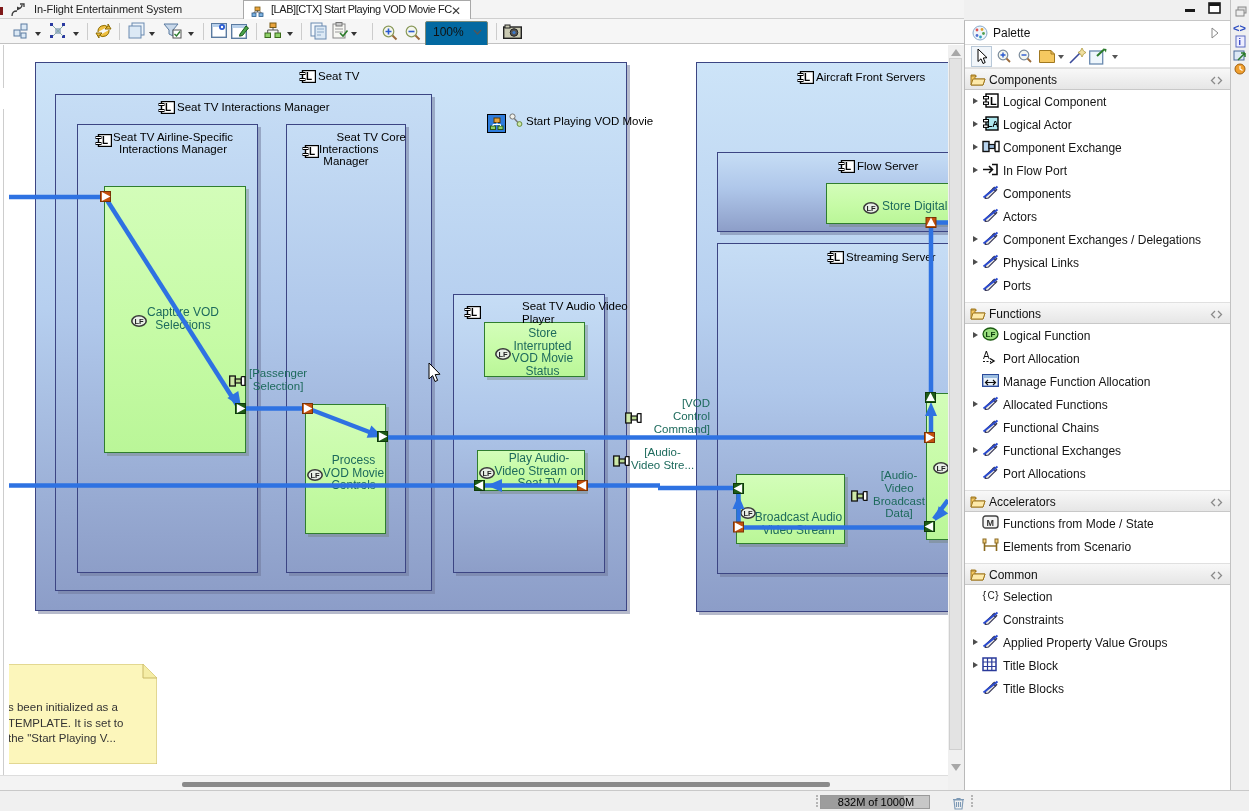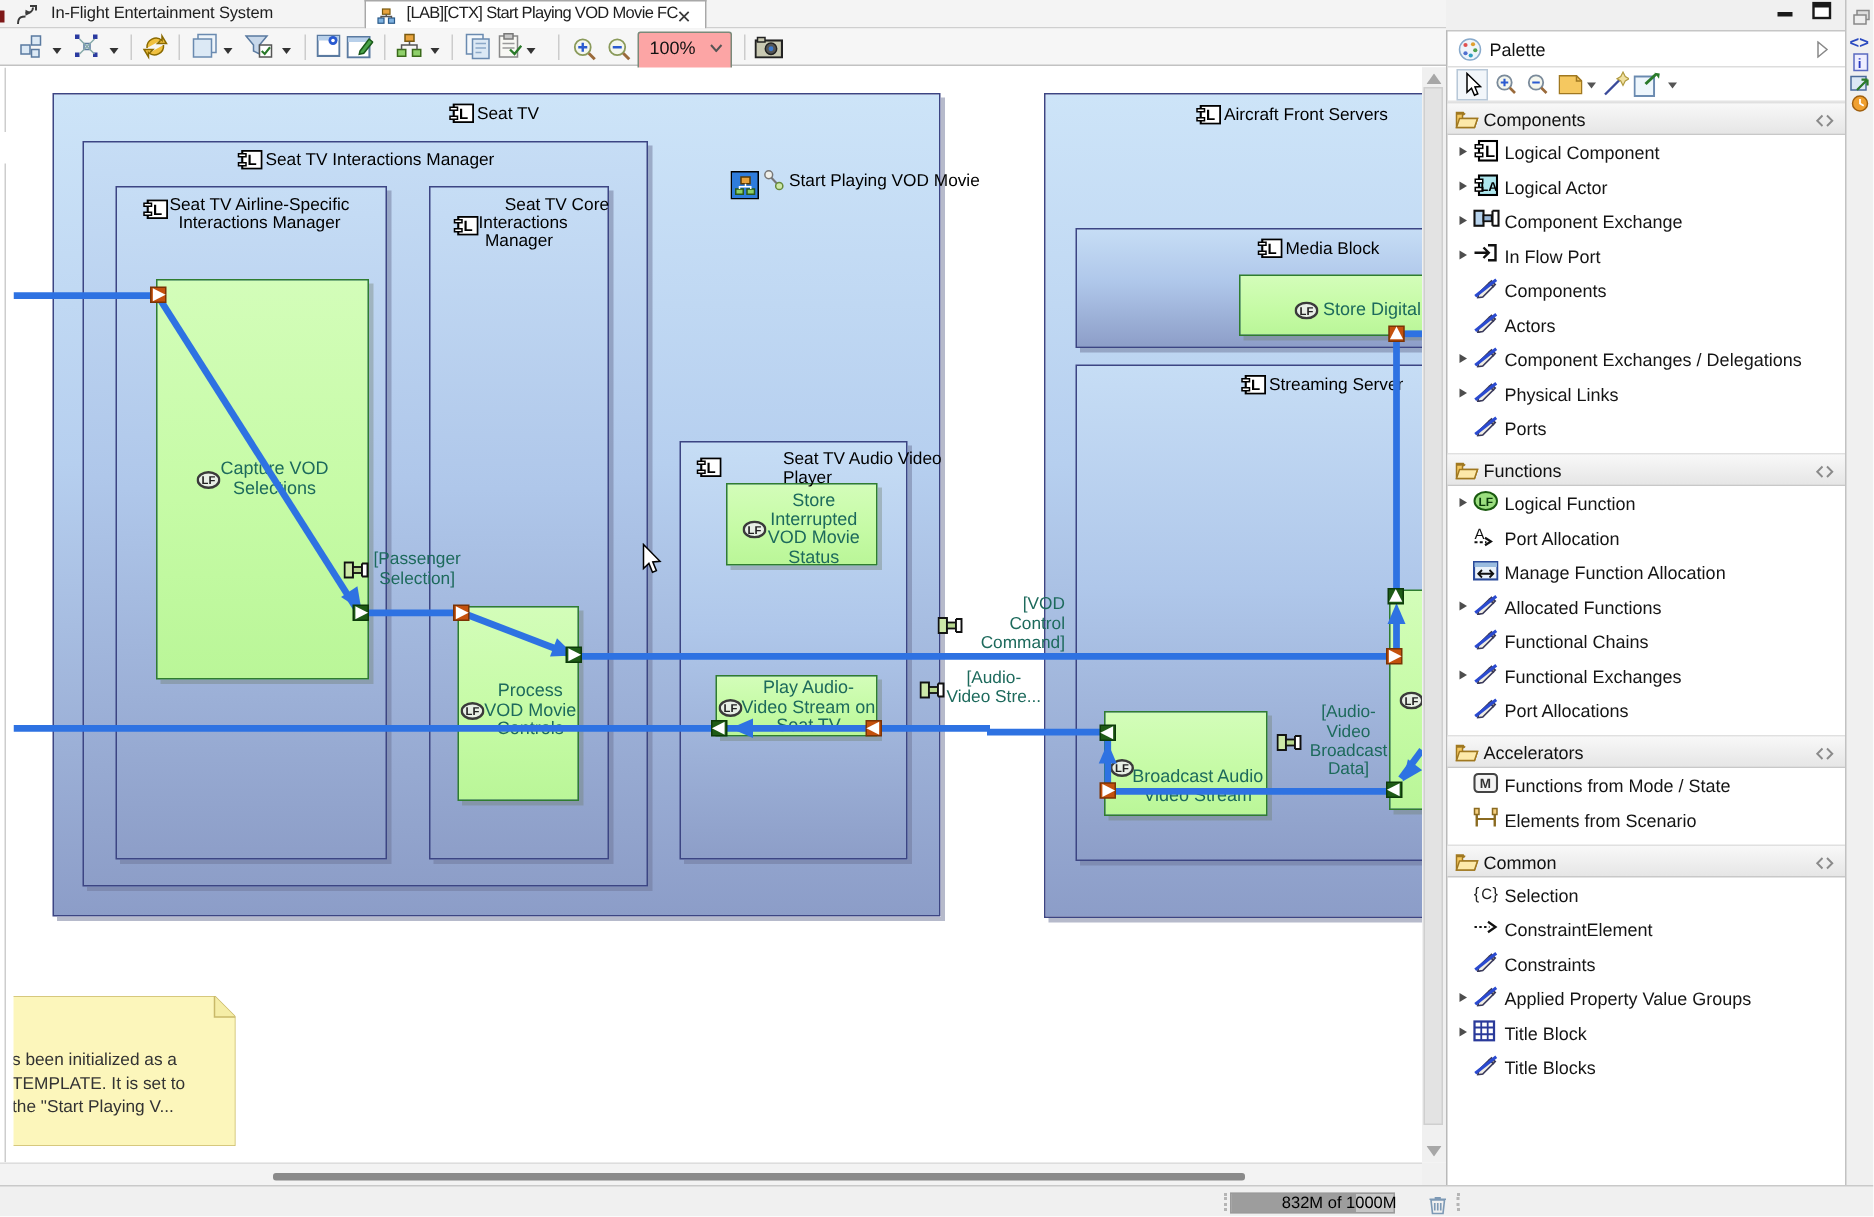--- a/index.html
+++ b/index.html
@@ -155,21 +155,21 @@
       <svg class="abs" style="left:382px;top:6px;" width="16" height="16">
         <circle cx="6.5" cy="6.5" r="5.3" fill="#f4f6ee" stroke="#8a9a5a" stroke-width="1.2"></circle>
         <path d="M3.5 6.5 H9.5 M6.5 3.5 V9.5" stroke="#2a5ad0" stroke-width="1.6"></path>
         <path d="M10.5 10.5 L14.5 14.5" stroke="#9a6a3a" stroke-width="2"></path>
       </svg>
       <svg class="abs" style="left:405px;top:6px;" width="16" height="16">
         <circle cx="6.5" cy="6.5" r="5.3" fill="#f4f6ee" stroke="#8a9a5a" stroke-width="1.2"></circle>
         <path d="M3.5 6.5 H9.5" stroke="#2a5ad0" stroke-width="1.6"></path>
         <path d="M10.5 10.5 L14.5 14.5" stroke="#9a6a3a" stroke-width="2"></path>
       </svg>
-      <div class="abs" style="left:425px;top:2px;width:63px;height:32px;background:#fca5a5;border:1px solid #7a8a7a;border-radius:2px;">
+      <div class="abs" style="left:425px;top:2px;width:63px;height:32px;background:#0369a1;border:1px solid #7a8a7a;border-radius:2px;">
   <div style="position:absolute;left:7px;top:3px;font-size:12px;color:#111;">100%</div>
   <svg style="position:absolute;right:5px;top:7px;" width="9" height="6">
           <path d="M1 1 L4.5 5 L8 1" stroke="#555" stroke-width="1.3" fill="none"></path>
         </svg>
       </div>
       <div class="tsep" style="left:496px;"></div>
       <svg class="abs" style="left:503px;top:5px;" width="19" height="15">
         <rect x="0.7" y="3" width="17.6" height="11.3" fill="#c9c9b2" stroke="#222" stroke-width="1.4"></rect>
         <rect x="2" y="1" width="5" height="3" fill="#c9c9b2" stroke="#222"></rect>
         <circle cx="11" cy="8.5" r="3.8" fill="#555" stroke="#222"></circle>
@@ -254,21 +254,21 @@
  <text x="7" y="10" font-family="Liberation Sans" font-size="10" font-weight="bold" fill="#000">L</text>
  </svg></div>
         <div class="ctitle" style="left:816px;top:26px;">Aircraft Front Servers</div>
         <div class="abs" style="left:838px;top:114px;width:17px;height:13px;">
  <svg width="17" height="13" viewBox="0 0 17 13">
  <rect x="3.5" y="0.5" width="13" height="12" fill="#fff" stroke="#000" stroke-width="1.4"></rect>
  <rect x="1" y="2.5" width="5" height="2" fill="#fff" stroke="#000" stroke-width="1"></rect>
  <rect x="1" y="8.5" width="5" height="2" fill="#fff" stroke="#000" stroke-width="1"></rect>
  <text x="7" y="10" font-family="Liberation Sans" font-size="10" font-weight="bold" fill="#000">L</text>
  </svg></div>
-        <div class="ctitle" style="left:857px;top:115px;">Media Block</div>
+        <div class="ctitle" style="left:857px;top:115px;">Flow Server</div>
         <div class="abs" style="left:827px;top:205px;width:17px;height:13px;">
  <svg width="17" height="13" viewBox="0 0 17 13">
  <rect x="3.5" y="0.5" width="13" height="12" fill="#fff" stroke="#000" stroke-width="1.4"></rect>
  <rect x="1" y="2.5" width="5" height="2" fill="#fff" stroke="#000" stroke-width="1"></rect>
  <rect x="1" y="8.5" width="5" height="2" fill="#fff" stroke="#000" stroke-width="1"></rect>
  <text x="7" y="10" font-family="Liberation Sans" font-size="10" font-weight="bold" fill="#000">L</text>
  </svg></div>
         <div class="ctitle" style="left:846px;top:206px;">Streaming Server</div>
         <div class="abs" style="left:131px;top:268px;width:16px;height:12px;">
  <svg width="16" height="12" viewBox="0 0 16 12">
@@ -437,21 +437,21 @@
   </div>
   <div id="hsb" class="abs">
     <div class="abs" style="left:182px;top:6px;width:648px;height:5px;background:#8a8a8a;border-radius:2px;"></div>
   </div>
   <div class="abs" style="left:948px;top:775px;width:16px;height:15px;background:#f0f0f0;"></div>
 
   <div id="statusbar" class="abs"></div>
   <div class="abs" style="left:816px;top:795px;width:2px;height:12px;border-left:2px dotted #b5b5b5;"></div>
   <div class="abs" style="left:820px;top:795px;width:110px;height:14px;background:#c7c7c7;border:1px solid #9a9a9a;">
     <div style="position:absolute;left:0;top:0;width:83px;height:12px;background:#9d9d9d;"></div>
-    <div style="position:absolute;left:0;top:0;width:110px;text-align:right;font-size:11px;color:#000;">832M of 1000M</div>
+    <div style="position:absolute;left:0;top:0;width:110px;text-align:center;font-size:11px;color:#000;">832M of 1000M</div>
   </div>
   <div class="abs" style="left:951px;top:796px;width:15px;height:14px;">
     <svg width="15" height="14" viewBox="0 0 15 14">
         <path d="M3 4 L12 4 L11 13 L4 13 Z M2 3.5 L13 3.5 M6 4 L6 2.5 L9 2.5 L9 4 M5.5 6 V11 M7.5 6 V11 M9.5 6 V11" stroke="#7d99b5" stroke-width="1.1" fill="none"></path>
       </svg>
   </div>
   <div class="abs" style="left:971px;top:795px;width:2px;height:12px;border-left:2px dotted #b5b5b5;"></div>
 
   <div id="paltop" class="abs"></div>
   <div id="palette" class="abs">
@@ -696,27 +696,20 @@
         </div>
         <div class="pitem">
           <div class="picon"><svg width="18" height="14" viewBox="0 0 18 14">
               <text x="0.5" y="11" font-size="11" fill="#222" font-family="Liberation Sans">{</text>
               <text x="5.5" y="11" font-size="10" fill="#222" font-family="Liberation Sans">C</text>
               <text x="13" y="11" font-size="11" fill="#222" font-family="Liberation Sans">}</text>
             </svg></div>
           <div class="pt">Selection</div>
         </div>
         <div class="pitem">
-          <div class="picon"><svg width="18" height="12" viewBox="0 0 18 12">
-              <path d="M1 6 H11" stroke="#111" stroke-width="1.3" stroke-dasharray="1.6 1.6"></path>
-              <path d="M10 2.5 L15 6 L10 9.5" fill="none" stroke="#111" stroke-width="1.5"></path>
-            </svg></div>
-          <div class="pt">ConstraintElement</div>
-        </div>
-        <div class="pitem">
           <div class="picon"><svg width="17" height="14" viewBox="0 0 17 14">
               <path d="M11 3.5 L13.5 6 L6.5 13 L3.2 13.6 L3.8 10.5 Z" fill="#f0ede4" stroke="#3a3a5a" stroke-width="1.1"></path>
               <path d="M11 3.5 L12.3 2.2 L14.8 4.7 L13.5 6 Z" fill="#b8a88a" stroke="#3a3a5a" stroke-width="1.1"></path>
               <path d="M1.5 12.5 L15.5 1.5" stroke="#2a4ad0" stroke-width="2"></path>
             </svg></div>
           <div class="pt">Constraints</div>
         </div>
         <div class="pitem">
           <div class="parr"></div>
           <div class="picon"><svg width="17" height="14" viewBox="0 0 17 14">

